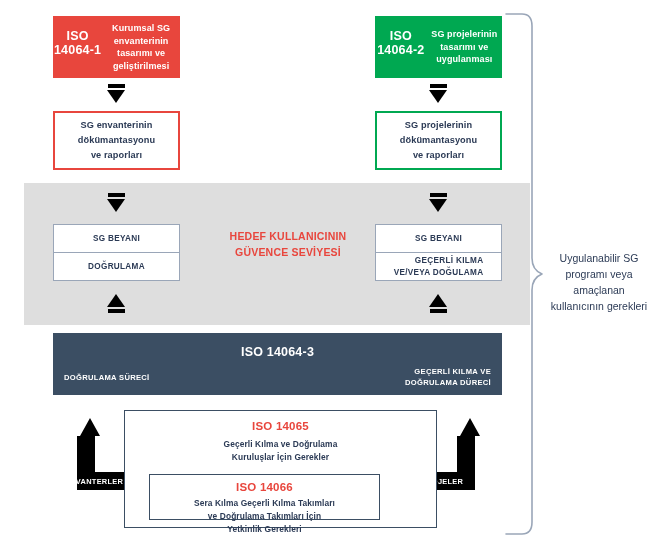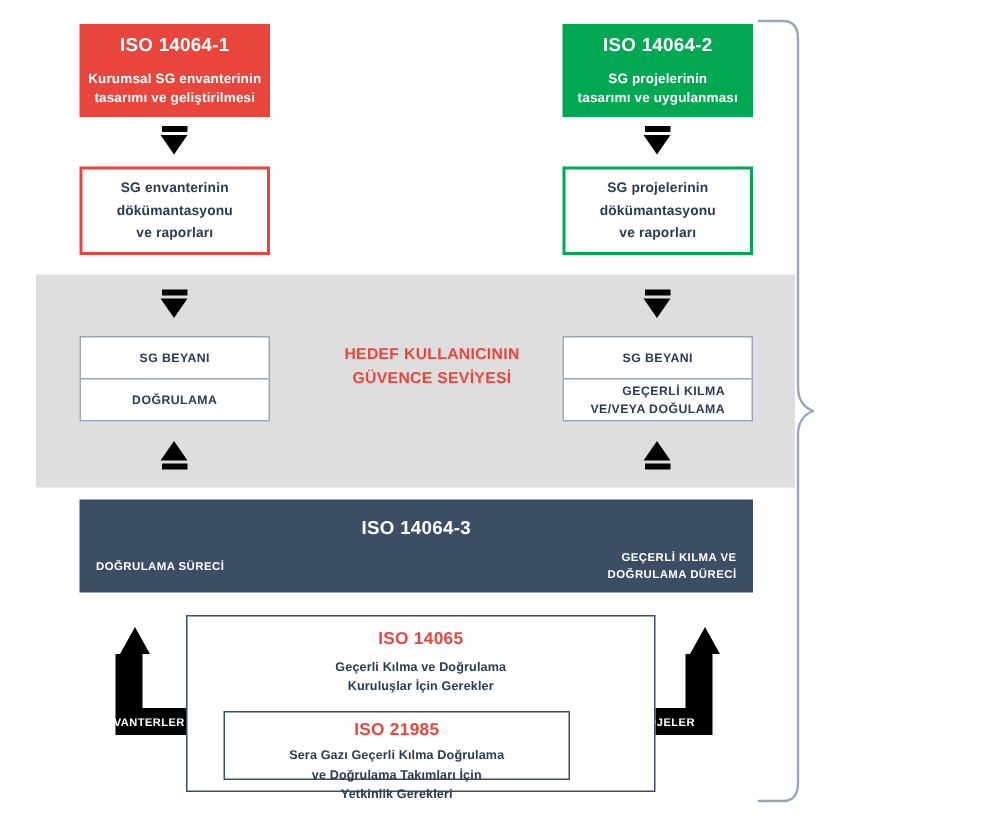--- a/index.html
+++ b/index.html
@@ -2,21 +2,21 @@
 <html><head>
 <meta charset="utf-8">
 <style>
   html,body{margin:0;padding:0;background:#ffffff;}
   body{width:660px;height:544px;font-family:"Liberation Sans",sans-serif;-webkit-font-smoothing:antialiased;}
   #stage{position:relative;width:660px;height:544px;overflow:hidden;background:#fff;}
 
   .abs{position:absolute;box-sizing:border-box;}
 
   
-  .solidbox{display:flex;flex-direction:column;align-items:center;justify-content:center;text-align:center;color:#ffffff;}
+  .solidbox{display:flex;align-items:center;justify-content:center;text-align:center;color:#ffffff;}
   .solidbox .title{font-size:12.5px;font-weight:bold;letter-spacing:.2px;margin-bottom:9px;}
   .solidbox .sub{font-size:9px;font-weight:bold;line-height:12.5px;letter-spacing:.1px;}
 
   
   .outbox{display:flex;align-items:center;justify-content:center;text-align:center;background:#fff;}
   .outbox .sub{font-size:9.2px;font-weight:bold;line-height:15px;color:#2b3a55;letter-spacing:.1px;}
 
   
   .arrowdown,.arrowup{display:flex;flex-direction:column;align-items:center;justify-content:center;}
   .arrowdown .bar,.arrowup .bar{width:17px;height:4px;background:#000;}
@@ -158,27 +158,33 @@
   <div class="lbl-tag" style="left:421px;top:477px;">PROJELER</div>
 
   <div class="abs" id="std-outer" style="left:124px;top:410px;width:313px;height:118px;">
     <div class="std-title" style="margin-top:9px;color:#e8463d;">ISO 14065</div>
     <div class="std-sub" style="margin-top:6px;">
       <div>Geçerli Kılma ve Doğrulama</div>
       <div>Kuruluşlar İçin Gerekler</div>
     </div>
 
     <div id="std-inner" class="abs" style="left:24px;top:63px;width:231px;height:46px;">
-      <div class="std-title" style="margin-top:6px;color:#e8463d;">ISO 21985</div>
+      <div class="std-title" style="margin-top:6px;color:#e8463d;">ISO 14066</div>
       <div class="std-sub" style="margin-top:4px;">
-        <div>Sera Gazı Geçerli Kılma Doğrulama</div>
+        <div>Sera Kılma Geçerli Kılma Takımları</div>
         <div>ve Doğrulama Takımları İçin</div>
         <div>Yetkinlik Gerekleri</div>
       </div>
     </div>
   </div>
 
   <svg class="abs" style="left:500px;top:10px;width:46px;height:528px;" viewBox="0 0 46 528">
     <path d="M6 4 L22 4 Q32 4 32 16 L32 248 Q32 260 42 264 Q32 268 32 280 L32 512 Q32 524 22 524 L6 524" fill="none" stroke="#9aa6b8" stroke-width="1.6" stroke-linecap="round" stroke-linejoin="round"></path>
   </svg>
 
+  <div class="abs" id="bracket-text" style="left:540px;top:250px;width:118px;">
+    <div>Uygulanabilir SG</div>
+    <div>programı veya</div>
+    <div>amaçlanan</div>
+    <div>kullanıcının gerekleri</div>
+  </div>
 
 </div>
 
 </body></html>

